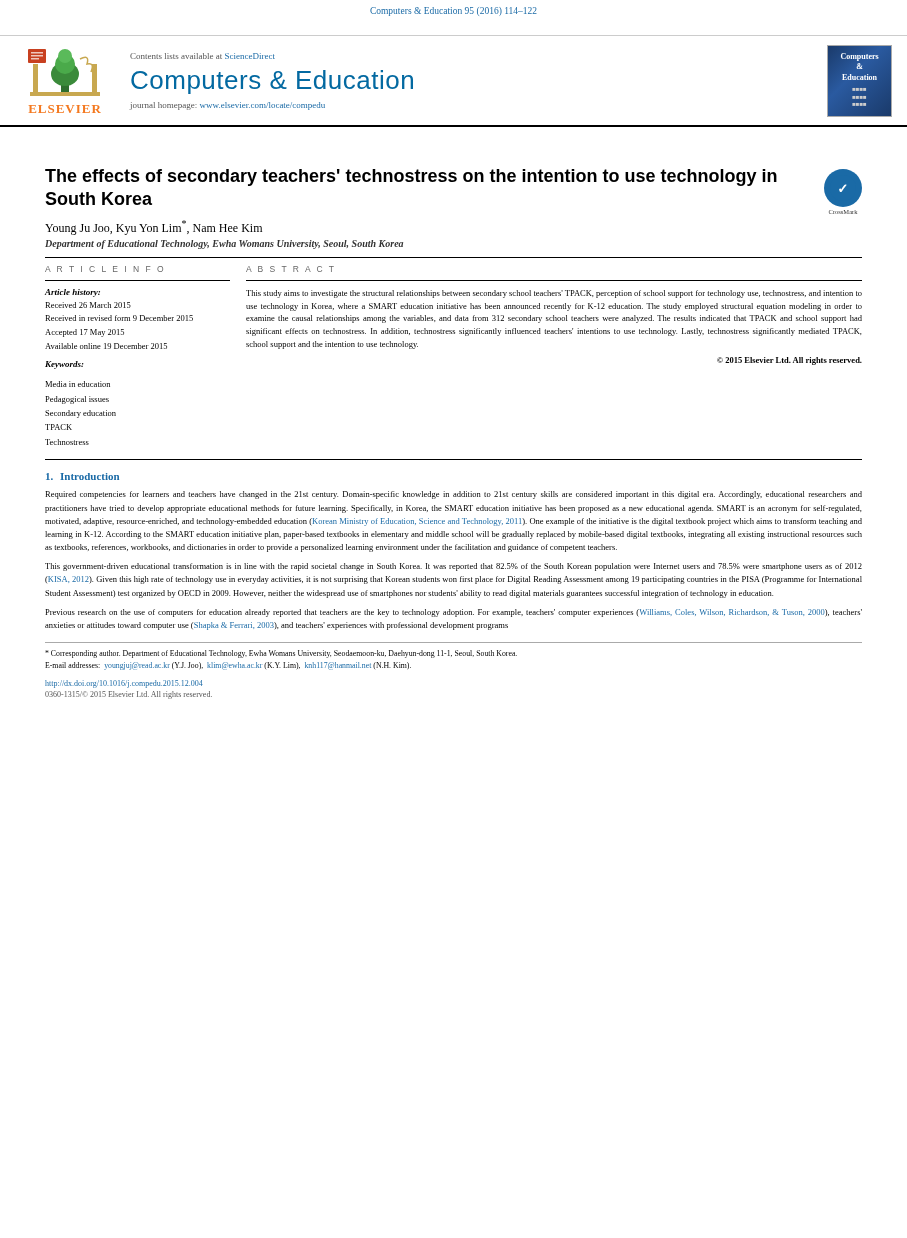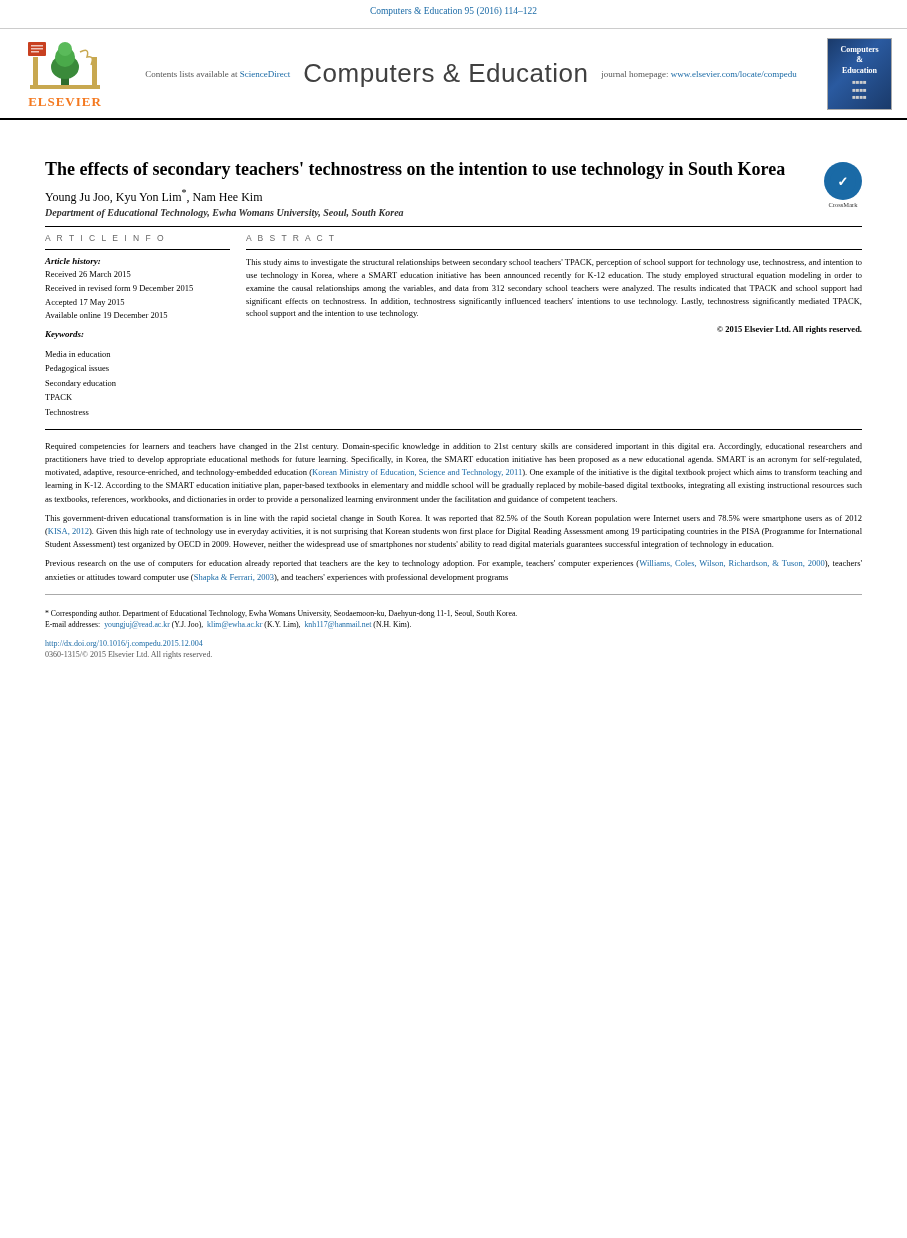--- a/index.html
+++ b/index.html
@@ -7,21 +7,21 @@
       font-family: 'Times New Roman', Times, serif;
       background: #fff;
       color: #000;
       font-size: 10px;
       width: 907px;
       min-height: 1238px;
     }
 
     .top-bar {
       text-align: center;
-      padding: 6px 0 12px;
+      padding: 6px 0 19px;
       font-size: 9.5px;
       color: #1a6aa6;
       border-bottom: 1px solid #ccc;
     }
 
     .journal-header {
       display: flex;
       align-items: stretch;
       border-bottom: 2px solid #000;
       padding: 8px 10px;
@@ -51,40 +51,40 @@
       font-size: 13px;
       font-weight: bold;
       color: #f47920;
       letter-spacing: 1px;
       margin-top: 2px;
     }
 
     .journal-center {
       flex: 1;
       display: flex;
-      flex-direction: row;
-      align-items: center;
+      flex-direction: column;
+      align-items: flex-start;
       justify-content: center;
-      gap: 13px;
+      gap: 4px;
     }
 
     .sciencedirect-line {
       font-size: 9px;
       color: #555;
     }
 
     .sciencedirect-link {
       color: #1a6aa6;
       text-decoration: none;
     }
 
     .journal-title-main {
       font-size: 26px;
       font-weight: normal;
-      color: #404040;
+      color: #0369a1;
       letter-spacing: 0.5px;
       font-family: Arial, sans-serif;
     }
 
     .journal-homepage {
       font-size: 9px;
       color: #555;
     }
 
     .journal-homepage a {
@@ -118,21 +118,21 @@
       padding: 10px 45px 0 45px;
     }
 
     .paper-title {
       font-size: 18px;
       font-weight: bold;
       color: #000;
       margin-top: 28px;
       margin-bottom: 6px;
       line-height: 1.3;
-      font-family: Liberation Serif, serif;
+      font-family: Liberation Sans, sans-serif;
     }
 
     .crossmark {
       float: right;
       margin-top: 4px;
       margin-left: 8px;
     }
 
     .crossmark-circle {
       width: 38px;
@@ -259,21 +259,21 @@
     }
 
     .body-text a, .inline-link {
       color: #1a6aa6;
       text-decoration: none;
     }
 
     .footnote-section {
       border-top: 1px solid #aaa;
       margin-top: 10px;
-      padding-top: 13px;
+      padding-top: 5px;
     }
 
     .footnote-text {
       font-size: 7.8px;
       line-height: 1.5;
     }
 
     .doi-line {
       font-size: 8px;
       color: #1a6aa6;
@@ -394,20 +394,24 @@
       <hr class="divider">
       <div class="abstract-text">This study aims to investigate the structural relationships between secondary school teachers' TPACK, perception of school support for technology use, technostress, and intention to use technology in Korea, where a SMART education initiative has been announced recently for K-12 education. The study employed structural equation modeling in order to examine the causal relationships among the variables, and data from 312 secondary school teachers were analyzed. The results indicated that TPACK and school support had significant effects on technostress. In addition, technostress significantly influenced teachers' intentions to use technology. Lastly, technostress significantly mediated TPACK, school support and the intention to use technology.</div>
       <div class="copyright-line">© 2015 Elsevier Ltd. All rights reserved.</div>
     </div>
 
   </div>
 
   <hr class="section-divider">
 
   <div class="intro-section">
+    <div class="intro-title">
+      <span class="intro-num">1.</span>
+      <span>Introduction</span>
+    </div>
 
     <p class="body-text">
       Required competencies for learners and teachers have changed in the 21st century. Domain-specific knowledge in addition to 21st century skills are considered important in this digital era. Accordingly, educational researchers and practitioners have tried to develop appropriate educational methods for future learning. Specifically, in Korea, the SMART education initiative has been proposed as a new educational agenda. SMART is an acronym for self-regulated, motivated, adaptive, resource-enriched, and technology-embedded education (<a href="#" class="inline-link">Korean Ministry of Education, Science and Technology, 2011</a>). One example of the initiative is the digital textbook project which aims to transform teaching and learning in K-12. According to the SMART education initiative plan, paper-based textbooks in elementary and middle school will be gradually replaced by mobile-based digital textbooks, integrating all existing instructional resources such as textbooks, references, workbooks, and dictionaries in order to provide a personalized learning environment under the facilitation and guidance of competent teachers.
     </p>
 
     <p class="body-text">
       This government-driven educational transformation is in line with the rapid societal change in South Korea. It was reported that 82.5% of the South Korean population were Internet users and 78.5% were smartphone users as of 2012 (<a href="#" class="inline-link">KISA, 2012</a>). Given this high rate of technology use in everyday activities, it is not surprising that Korean students won first place for Digital Reading Assessment among 19 participating countries in the PISA (Programme for International Student Assessment) test organized by OECD in 2009. However, neither the widespread use of smartphones nor students' ability to read digital materials guarantees successful integration of technology in education.
     </p>
 
     <p class="body-text">

